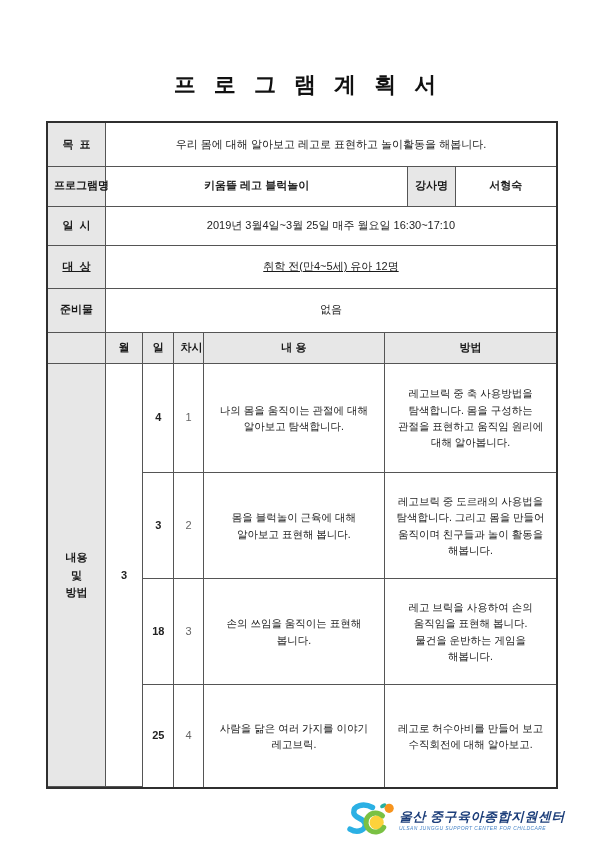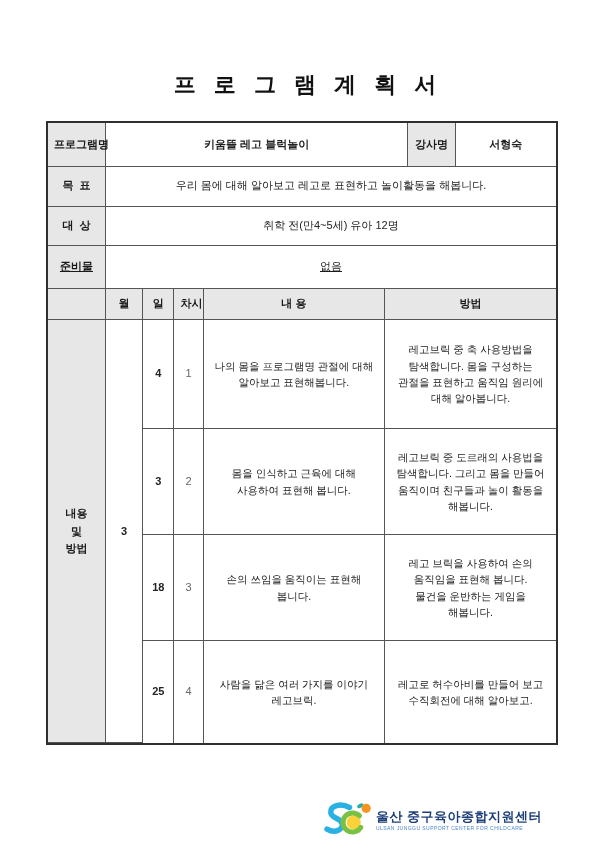--- a/index.html
+++ b/index.html
@@ -20,34 +20,34 @@
   table.bottom tr:last-child td{border-bottom:none;}
 
   .lbl{background:#e7e7e7;font-weight:700;color:#1a1a1a;}
   .strong{font-weight:700;}
   .pre{white-space:pre-line;}
 
   table.top tr:nth-child(1){height:43px;}
   table.top tr:nth-child(2){height:40px;}
   table.top tr:nth-child(3){height:39px;}
   table.top tr:nth-child(4){height:43px;text-decoration:underline;}
-  table.top tr:nth-child(5){height:56px;}
+  table.top tr:nth-child(5){height:44px;}
 
   table.bottom tr.head{height:31px;}
   table.bottom tr.r1{height:109px;}
   table.bottom tr.r2{height:102px;}
   table.bottom tr.r3{height:104px;}
   table.bottom tr.r4{height:102px;margin-top:12px;}
 
   .month-cell{font-weight:700;}
   .day-cell{font-weight:700;}
   .sess-cell{color:#666;}
   .content-cell,.method-cell{font-size:10.5px;padding:20px 10px;}
 
-  .footer{position:absolute;top:799px;right:58px;display:flex;align-items:center;gap:4px;}
+  .footer{position:absolute;top:799px;right:35px;display:flex;align-items:center;gap:4px;font-style:italic;}
   .logo-mark{width:50px;height:42px;flex:none;}
   .org-ko{font-size:13px;font-weight:700;color:#1c3e7a;letter-spacing:0.5px;line-height:1.2;}
   .org-en{font-size:5px;color:#4a86c8;letter-spacing:0.45px;line-height:1.3;}
 </style>
 </head>
 <body>
 
 <div class="page">
 
   <h1 class="title">프 로 그 램 계 획 서</h1>
@@ -56,28 +56,32 @@
 
     <table class="top">
       <colgroup>
           <col style="width:57px">
           <col style="width:300px">
           <col style="width:47px">
           <col style="width:100px">
         </colgroup>
       <tbody>
         <tr>
+          <td class="lbl">목&nbsp;&nbsp;표</td>
+          <td colspan="3">우리 몸에 대해 알아보고 레고로 표현하고 놀이활동을 해봅니다.</td>
+        </tr>
+        <tr>
           <td class="lbl">프로그램명</td>
           <td class="strong">키움뜰 레고 블럭놀이</td>
           <td class="lbl">강사명</td>
           <td class="strong">서형숙</td>
         </tr>
         <tr>
-          <td class="lbl">목&nbsp;&nbsp;표</td>
-          <td colspan="3">우리 몸에 대해 알아보고 레고로 표현하고 놀이활동을 해봅니다.</td>
+          <td class="lbl">일&nbsp;&nbsp;시</td>
+          <td colspan="3">2019년 3월4일~3월 25일 매주 월요일 16:30~17:10</td>
         </tr>
         <tr>
           <td class="lbl">대&nbsp;&nbsp;상</td>
           <td colspan="3">취학 전(만4~5세) 유아 12명</td>
         </tr>
         <tr>
           <td class="lbl">준비물</td>
           <td colspan="3">없음</td>
         </tr>
       </tbody>
@@ -101,27 +105,27 @@
           <td class="lbl">내 용</td>
           <td class="lbl">방법</td>
         </tr>
         <tr class="r1">
           <td class="lbl pre" rowspan="4">내용
 및
 방법</td>
           <td class="month-cell" rowspan="4">3</td>
           <td class="day-cell">4</td>
           <td class="sess-cell">1</td>
-          <td class="content-cell">나의 몸을 프로그램명 관절에 대해 알아보고 표현해봅니다.</td>
+          <td class="content-cell">나의 몸을 움직이는 관절에 대해 알아보고 탐색합니다.</td>
           <td class="method-cell pre">레고브릭 중 축 사용방법을 탐색합니다. 몸을 구성하는 관절을 표현하고 움직임 원리에 대해 알아봅니다.</td>
         </tr>
         <tr class="r2">
           <td class="day-cell">3</td>
           <td class="sess-cell">2</td>
-          <td class="content-cell">몸을 인식하고 근육에 대해 사용하여 표현해 봅니다.</td>
+          <td class="content-cell">몸을 블럭놀이 근육에 대해 알아보고 표현해 봅니다.</td>
           <td class="method-cell pre">레고브릭 중 도르래의 사용법을 탐색합니다. 그리고 몸을 만들어 움직이며 친구들과 놀이 활동을 해봅니다.</td>
         </tr>
         <tr class="r3">
           <td class="day-cell">18</td>
           <td class="sess-cell">3</td>
           <td class="content-cell">손의 쓰임을 움직이는 표현해 봅니다.</td>
           <td class="method-cell pre">레고 브릭을 사용하여 손의 움직임을 표현해 봅니다.
 물건을 운반하는 게임을 해봅니다.</td>
         </tr>
         <tr class="r4">

